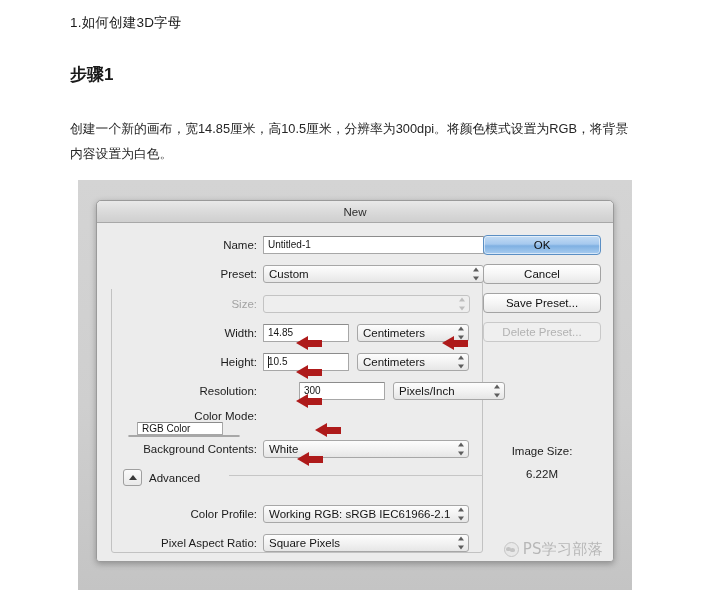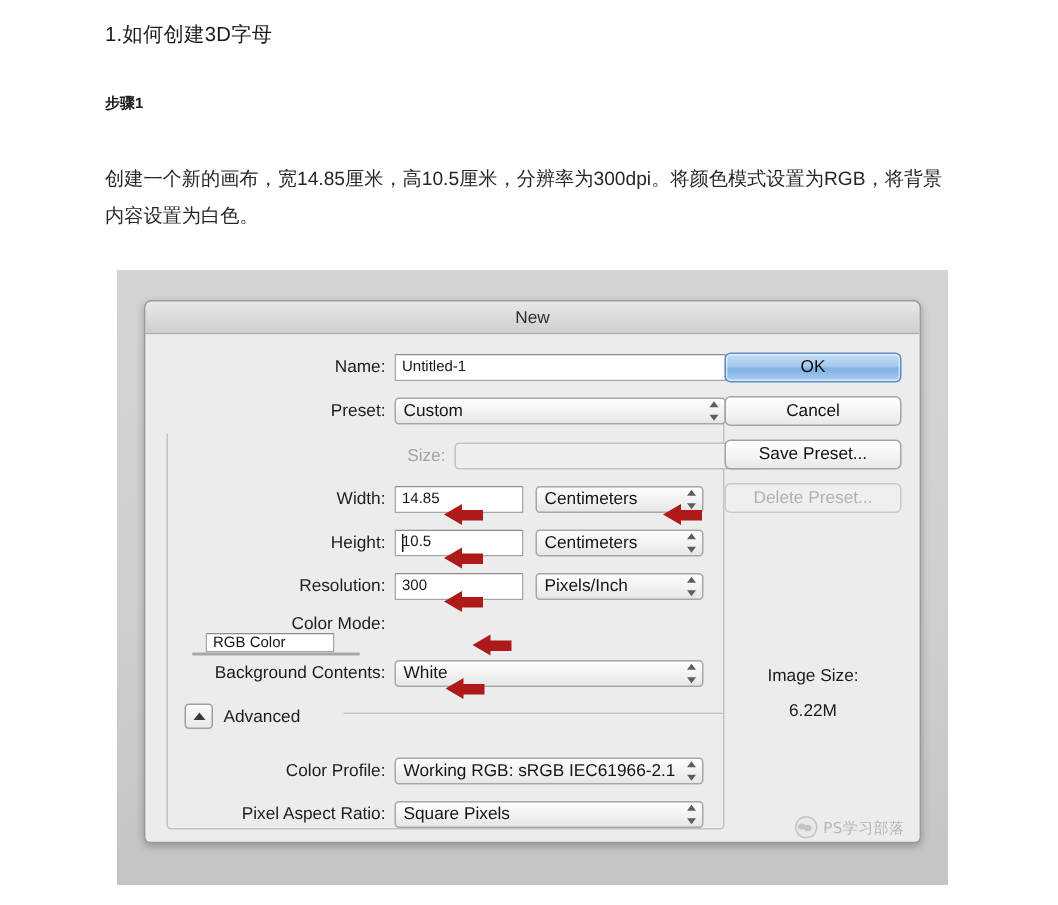--- a/index.html
+++ b/index.html
@@ -24,21 +24,21 @@
   }
   .art-title {
     font-size: 13.5px;
     font-weight: normal;
     color: #1a1a1a;
     letter-spacing: .2px;
     margin: 0 0 30px 0;
     line-height: 1.4;
   }
   .art-step {
-    font-size: 10px;
+    font-size: 17px;
     font-weight: bold;
     color: #1a1a1a;
     margin: 0 0 30px 0;
     line-height: 1.4;
   }
   .art-body {
     font-size: 12.8px;
     color: #262626;
     line-height: 1.95;
     margin: 0;
@@ -106,21 +106,21 @@
     align-items: center;
     height: 19px;
   }
   .lbl {
     font-size: 11.5px;
     color: #1c1c1c;
     text-align: right;
     white-space: nowrap;
     padding-right: 6px;
   }
-  .lbl.dim { color: #a3a3a3; padding-left: 40px; }
+  .lbl.dim { color: #a3a3a3; }
 
   
   .tf {
     background: #ffffff;
     border: 1px solid #a7a7a7;
     border-top-color: #8c8c8c;
     height: 18px;
     box-sizing: border-box;
     display: flex;
     align-items: center;
@@ -296,21 +296,21 @@
     content:"";
     position:absolute;
     width:5px; height:4px;
     border-radius: 50% 50% 40% 40%;
     background:#8d8d8d;
     top:4px;
   }
   .wm-logo::before { left:1.5px; }
   .wm-logo::after  { left:5px; top:5px; }
   .wm-text {
-    font-size: 10px;
+    font-size: 15px;
     color: #6e6e6e;
     font-family: "DejaVu Sans", sans-serif;
     letter-spacing: .3px;
     white-space: nowrap;
   }
 </style>
 </head>
 <body>
 
 <div class="article">
@@ -386,21 +386,21 @@
             <span>Centimeters</span>
             <span class="arrows">
                 <i class="up"></i>
                 <i class="dn"></i>
               </span>
           </div>
         </div>
 
         <div class="row" style="left:0; top:158px;">
           <span class="lbl" style="width:160px;">Resolution:</span>
-          <div class="tf" style="width:86px;">
+          <div class="tf" style="width:86px;margin-left:36px;">
             <span>300</span>
           </div>
           <div class="sel" style="width:112px; margin-left:8px;">
             <span>Pixels/Inch</span>
             <span class="arrows">
                 <i class="up"></i>
                 <i class="dn"></i>
               </span>
           </div>
         </div>

